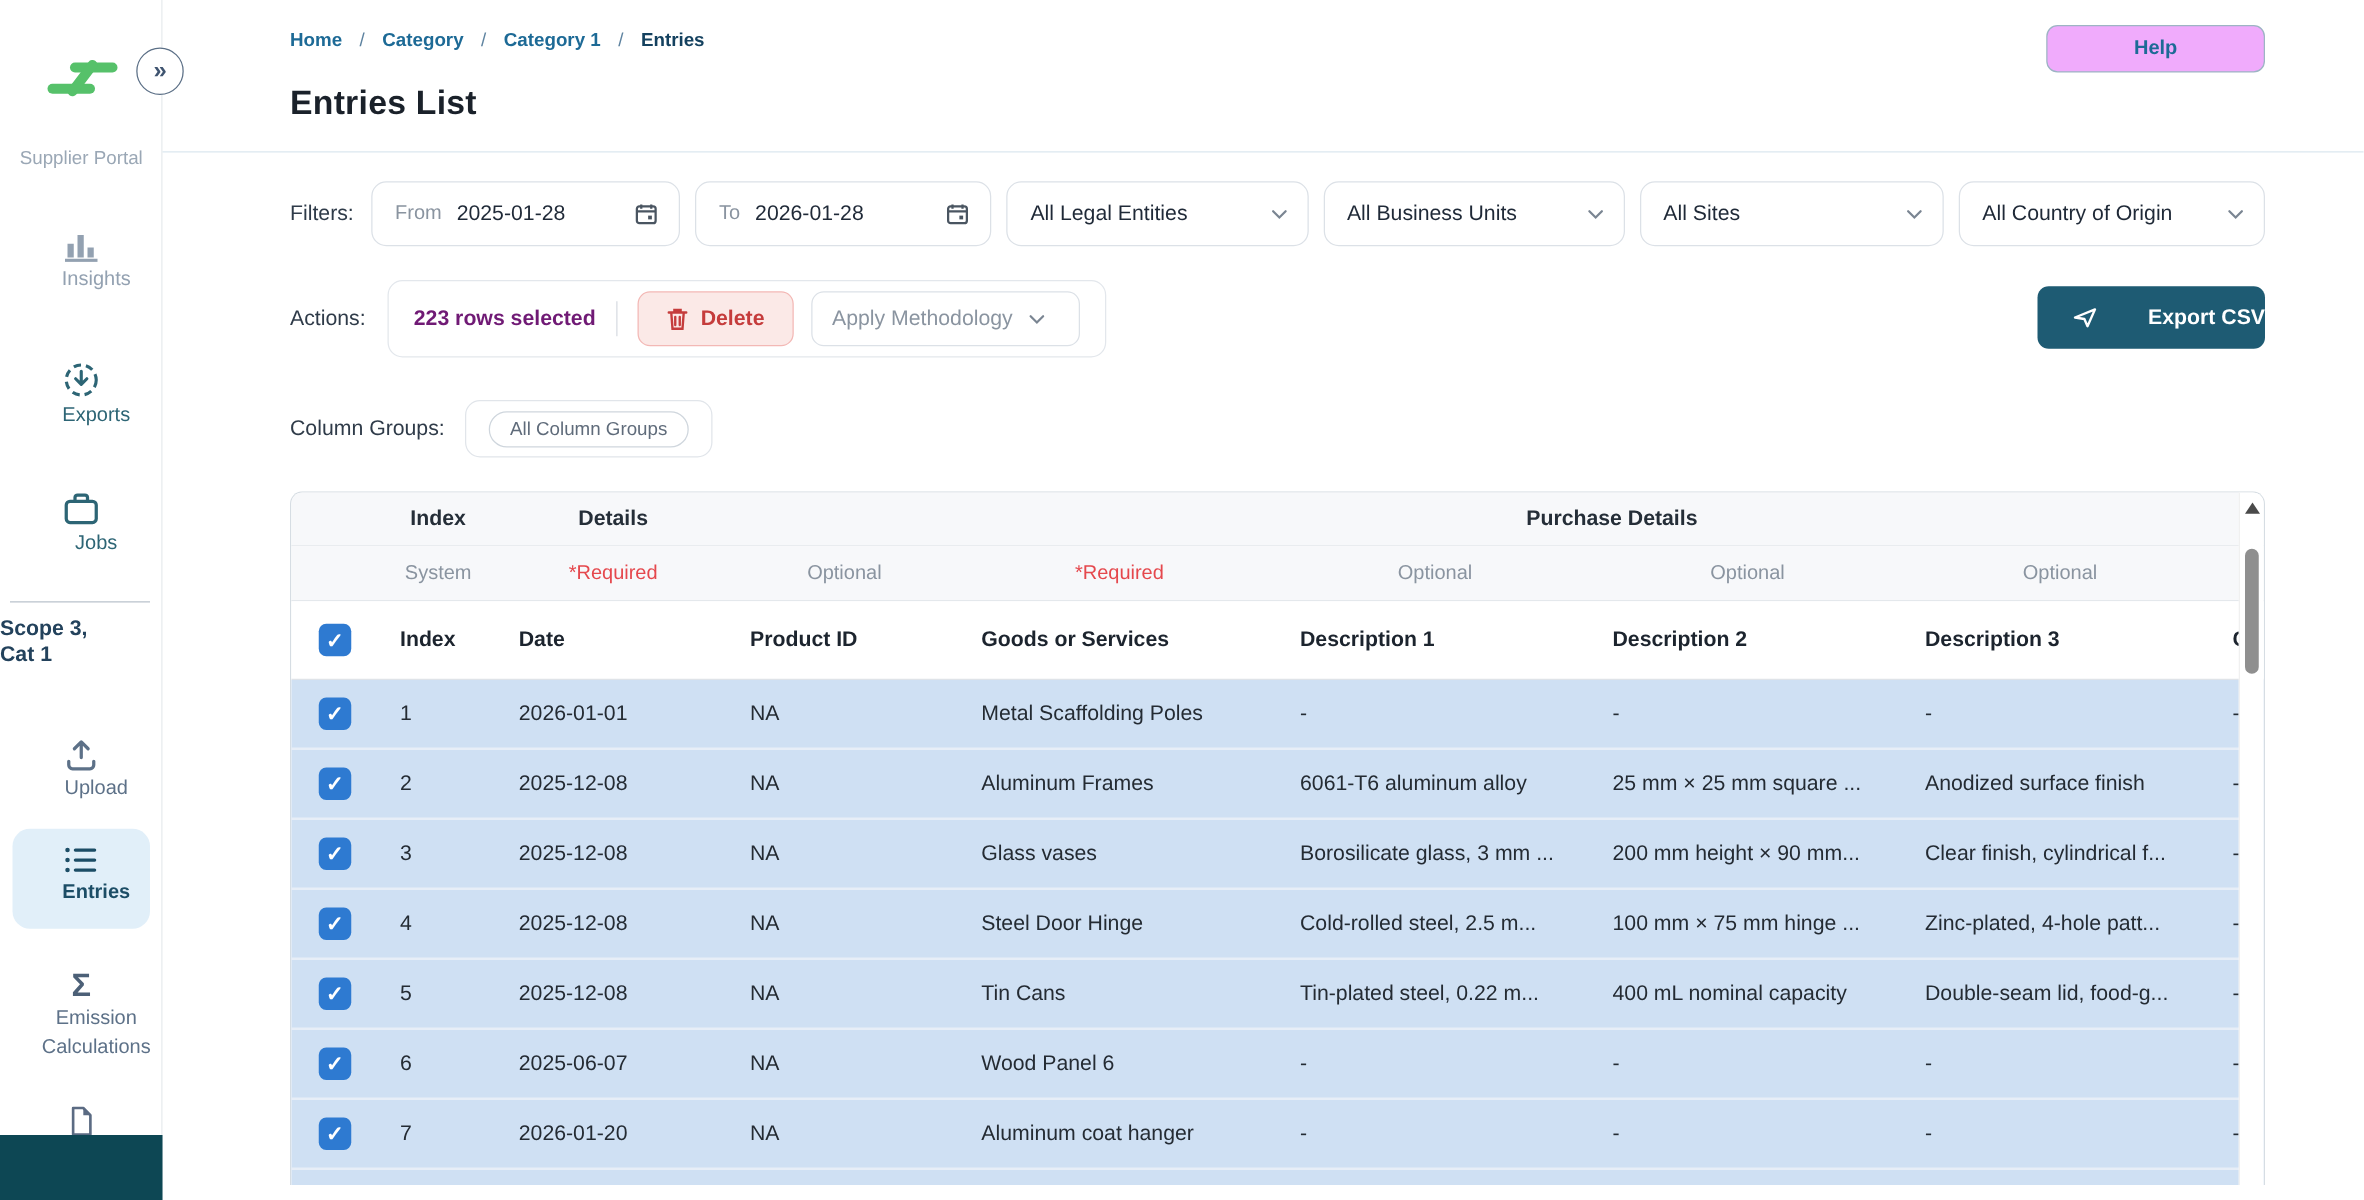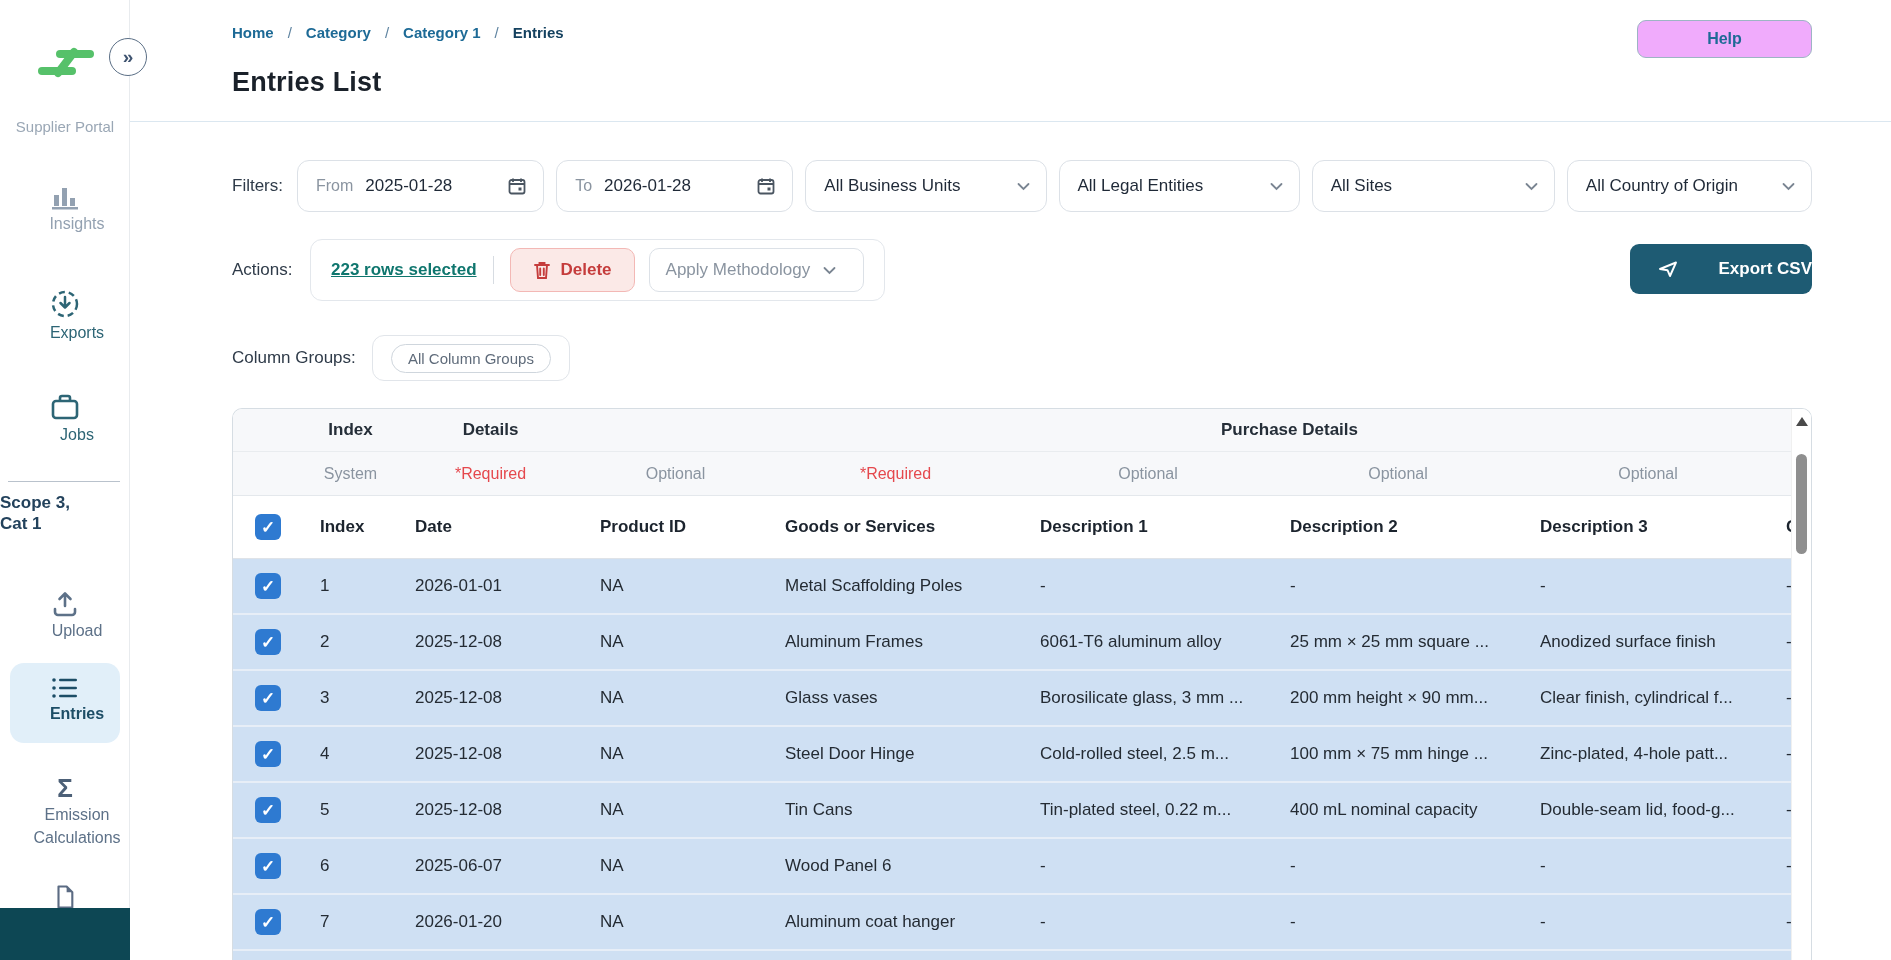--- a/index.html
+++ b/index.html
@@ -51,38 +51,38 @@
     color:#1d6a96; font-weight:bold; font-size:16px;
     display:flex; align-items:center; justify-content:center; cursor:pointer; }
 
   .content { padding:0 79px 0 102px; }
 
   
   .row-line { display:flex; align-items:center; }
   .row-label { font-size:17px; color:#2f3b49; flex:0 0 auto; }
 
   
-  .filters-row { margin-top:38px; }
+  .filters-row { margin-top:23px; }
   .filters-row .row-label { width:65px; }
   .pill { height:52px; border:1px solid #dce1e7; border-radius:12px; background:#fff;
     display:flex; align-items:center; padding:0 16px 0 18px; margin-right:12px;
     cursor:pointer; }
   .pill .ph { color:#8a94a0; font-size:16px; margin-right:12px; }
   .pill .val { color:#1f2937; font-size:17px; }
   .pill .grow { flex:1; }
   .pill-from { width:248px; } .pill-to { width:238px; }
   .pill-dd1 { width:242px; } .pill-dd2 { width:242px; }
   .pill-dd3 { width:244px; } .pill-dd4 { width:246px; }
 
   
   .actions-row { margin-top:27px; position:relative; }
   .actions-row .row-label { width:78px; }
   .actions-box { height:62px; border:1px solid #e3e7ec; border-radius:12px;
     display:flex; align-items:center; padding:0 20px; }
-  .sel-count { font-size:17px; color:#0f766e; font-weight:600; margin-right:16px;text-decoration:underline; }
+  .sel-count { font-size:17px; color:#701a75; font-weight:600; margin-right:16px; }
   .v-div { width:1px; height:28px; background:#d7dce2; margin-right:16px; }
   .delete-btn { height:44px; padding:0 22px; background:#fbe9e7;
     border:1px solid #f3b8b5; border-radius:10px; color:#c53c3c;
     font-size:17px; font-weight:bold; display:flex; align-items:center; gap:10px;
     margin-right:14px; cursor:pointer; }
   .apply-dd { height:44px; width:215px; padding:0 14px 0 16px; background:#fff;
     border:1px solid #dce1e7; border-radius:10px; color:#8a94a0; font-size:17px;
     display:flex; align-items:center; justify-content:space-between; cursor:pointer; }
   .export-btn { position:absolute; right:0; top:5px; width:182px; height:50px;
     background:#1e5b73; border:none; border-radius:9px; color:#fff;
@@ -260,29 +260,29 @@
         <span class="ph">To</span>
         <span class="val">2026-01-28</span>
         <span class="grow"></span>
         <svg class="icon" width="20" height="20" viewBox="0 0 20 20">
           <rect x="2.5" y="4" width="15" height="13.5" rx="2" fill="none" stroke="#4a5561" stroke-width="1.8"></rect>
           <path d="M6 2.5 V6 M14 2.5 V6 M2.5 8 H17.5" stroke="#4a5561" stroke-width="1.8"></path>
           <rect x="11.5" y="11.5" width="3" height="3" fill="#4a5561"></rect>
         </svg>
       </div>
 
-      <div class="pill pill-dd2">
-        <span class="val">All Business Units</span>
+      <div class="pill pill-dd1">
+        <span class="val">All Legal Entities</span>
         <span class="grow"></span>
         <svg class="icon" width="13" height="9" viewBox="0 0 13 9">
             <path d="M1.5 2 L6.5 7 L11.5 2" fill="none" stroke="#7a8592" stroke-width="1.8" stroke-linecap="round"></path>
           </svg>
       </div>
-      <div class="pill pill-dd1">
-        <span class="val">All Legal Entities</span>
+      <div class="pill pill-dd2">
+        <span class="val">All Business Units</span>
         <span class="grow"></span>
         <svg class="icon" width="13" height="9" viewBox="0 0 13 9">
             <path d="M1.5 2 L6.5 7 L11.5 2" fill="none" stroke="#7a8592" stroke-width="1.8" stroke-linecap="round"></path>
           </svg>
       </div>
       <div class="pill pill-dd3">
         <span class="val">All Sites</span>
         <span class="grow"></span>
         <svg class="icon" width="13" height="9" viewBox="0 0 13 9">
             <path d="M1.5 2 L6.5 7 L11.5 2" fill="none" stroke="#7a8592" stroke-width="1.8" stroke-linecap="round"></path>

